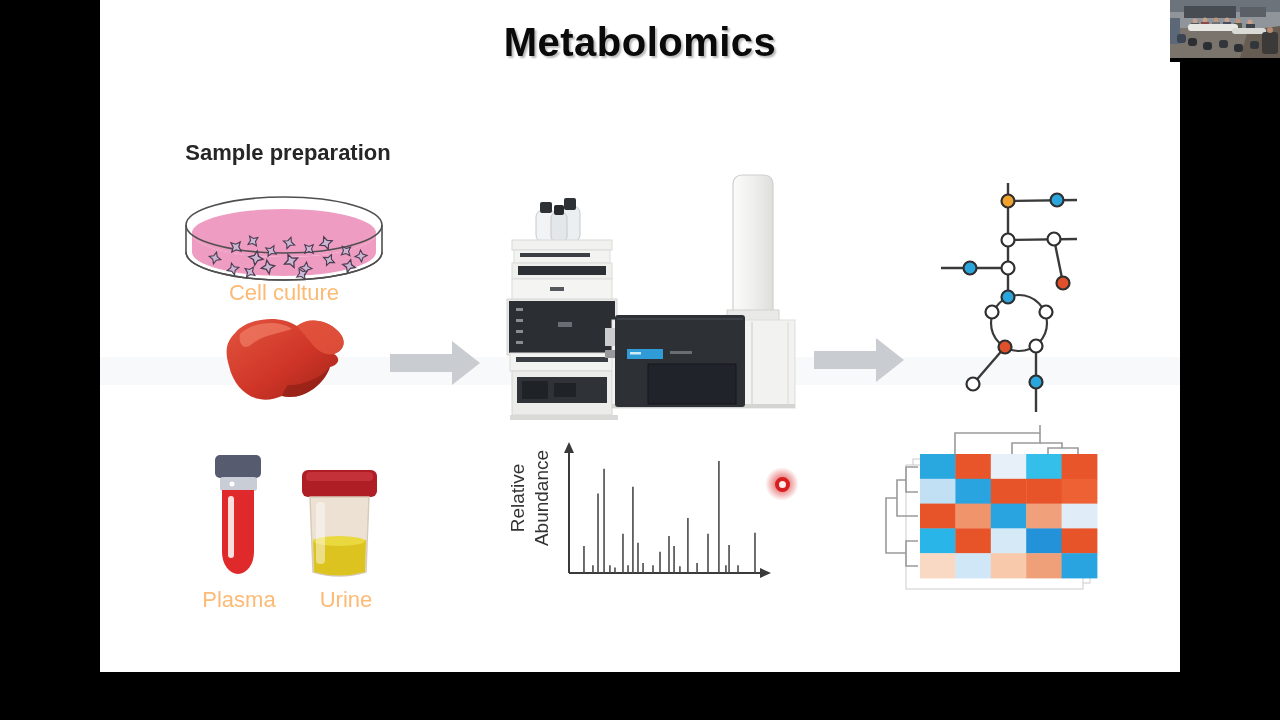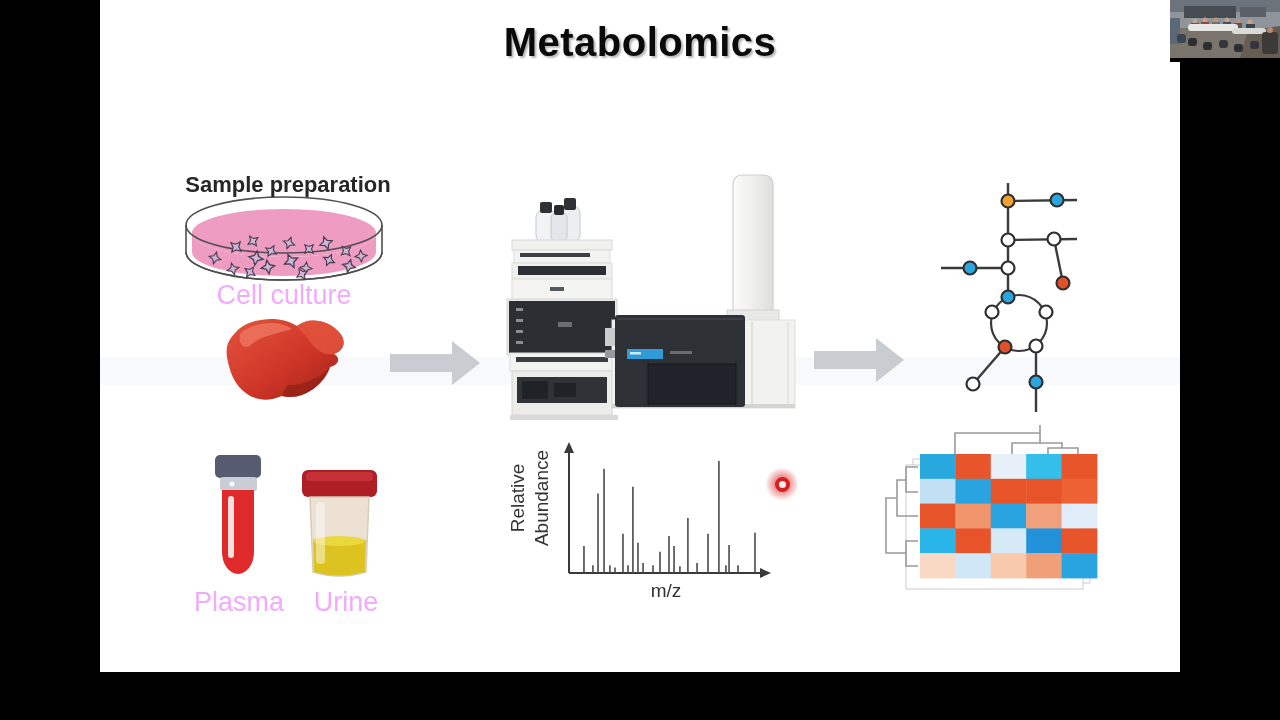--- a/index.html
+++ b/index.html
@@ -5,21 +5,21 @@
   html,body{margin:0;padding:0;background:#000;}
   .stage{position:relative;width:1280px;height:672px;background:#000;overflow:hidden;
          font-family:"Liberation Sans",sans-serif;}
   .slide{position:absolute;left:100px;top:0;width:1080px;height:720px;background:#ffffff;}
   .faint-band{position:absolute;left:0;top:357px;width:1080px;height:28px;background:#f2f4f6;opacity:.55;}
   .art{position:absolute;left:0;top:0;width:1280px;height:720px;}
   .txt{position:absolute;color:#1c1c1c;}
   .title{left:100px;top:20px;width:1080px;text-align:center;font-size:40px;font-weight:bold;
          color:#0a0a0a;text-shadow:2px 2px 2px #b9b9b9;letter-spacing:.5px;}
   .col-head{font-size:22px;font-weight:bold;color:#262626;text-align:center;width:300px;}
-  .lbl{font-size:27px;color:#f0abfc;text-align:center;}
+  .lbl{font-size:22px;color:#fdba74;text-align:center;}
   .ylab{left:461px;top:468px;width:150px;height:60px;transform:rotate(-90deg);
         font-size:19px;color:#333;text-align:center;line-height:1.25;}
   .xlab{left:566px;top:580px;width:200px;font-size:19px;color:#333;text-align:center;}
   .laser{position:absolute;left:765px;top:467px;width:34px;height:34px;border-radius:50%;}
   .laser-ring{position:absolute;left:775px;top:477px;width:7px;height:7px;border-radius:50%;
               border:4px solid #d81f1f;background:#ffecec;}
   .webcam{position:absolute;left:1170px;top:0;width:110px;height:62px;background:#000;}
   .webcam svg{display:block;filter:blur(.3px);}
 </style>
 </head>
@@ -250,31 +250,30 @@
           <rect x="920" y="553.2" width="35.8" height="25.2" fill="#f9d9c4"></rect>
           <rect x="955.4" y="553.2" width="35.8" height="25.2" fill="#cfe7f6"></rect>
           <rect x="990.8" y="553.2" width="35.8" height="25.2" fill="#f8c9ab"></rect>
           <rect x="1026.2" y="553.2" width="35.8" height="25.2" fill="#f0a078"></rect>
           <rect x="1061.6" y="553.2" width="35.8" height="25.2" fill="#2aa3e1"></rect>
         </g>
     </g>
   </svg>
 
   <div class="txt title">Metabolomics</div>
-  <div class="txt col-head" style="left:138px;top:140px;margin-top:32px;">Sample preparation</div>
+  <div class="txt col-head" style="left:138px;top:140px;">Sample preparation</div>
 
   <div class="txt lbl" style="left:184px;top:280px;width:200px;">Cell culture</div>
   <div class="txt lbl" style="left:246px;top:587px;width:200px;">Urine</div>
   <div class="txt lbl" style="left:139px;top:587px;width:200px;">Plasma</div>
 
   <div class="txt ylab">
     <div>Relative</div>
     <div>Abundance</div>
   </div>
-  <div class="txt xlab">m/z</div>
 
   <div class="laser" id="laser-glow" style="background: radial-gradient(circle, rgba(216, 31, 31, 0.85) 0%, rgba(216, 31, 31, 0.35) 42%, transparent 70%);"></div>
   <div class="laser-ring" style="border-color: rgb(216, 31, 31);"></div>
 
   <div class="webcam" title="conference-room-video">
     <svg width="110" height="58" viewBox="0 0 110 58">
       <rect x="0" y="0" width="110" height="58" fill="#8f959b"></rect>
       <rect x="0" y="0" width="110" height="12" fill="#6d737a"></rect>
       <rect x="14" y="6" width="52" height="12" fill="#474c52"></rect>
       <rect x="70" y="7" width="26" height="10" fill="#5a6066"></rect>

